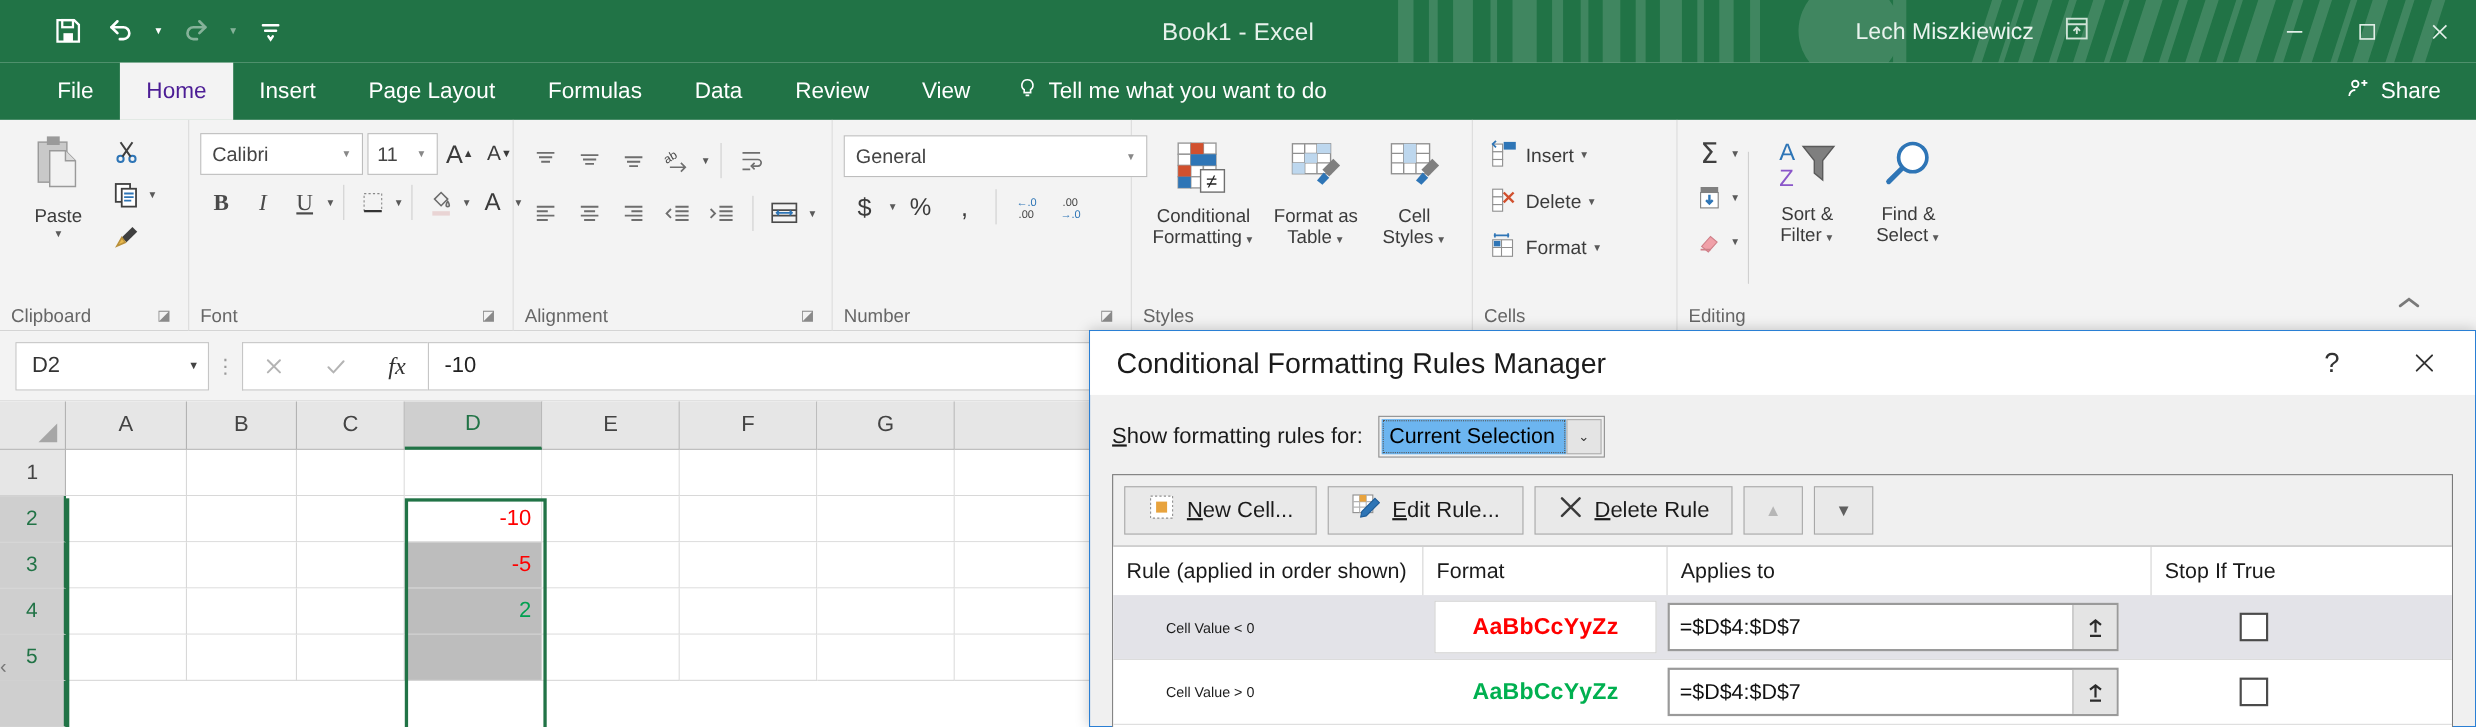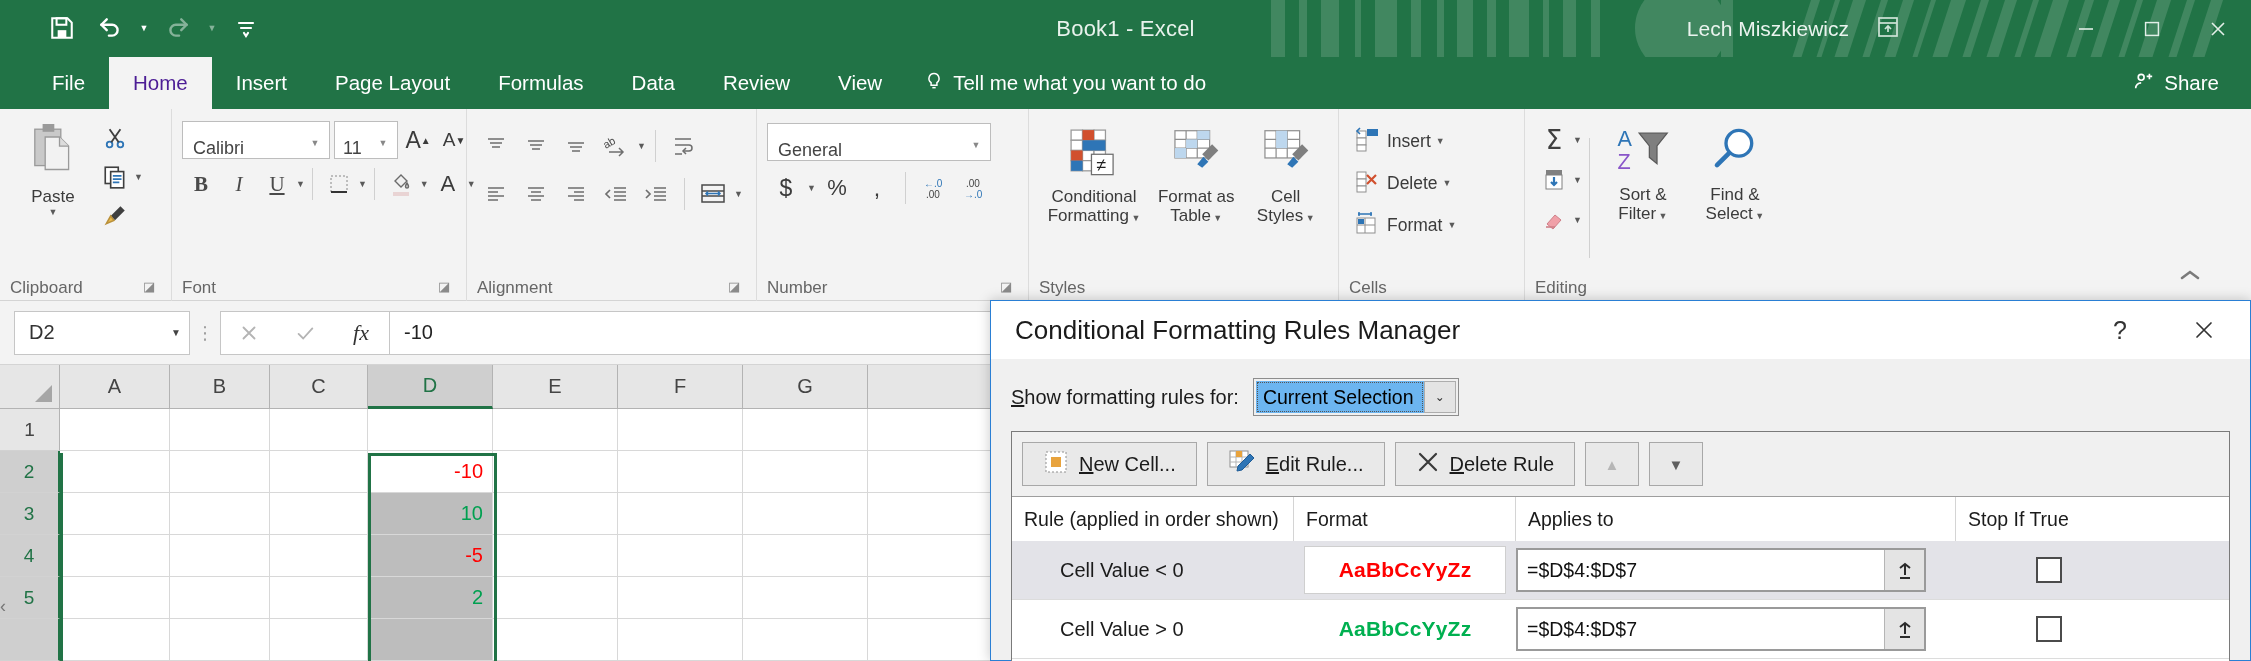--- a/index.html
+++ b/index.html
@@ -101,21 +101,21 @@
     display: flex; align-items: center; gap: 5px; padding: 3px 5px;
     color: #3b3b3b; font-size: 17.5px; height: 40px;
   }
   .icon-btn {
     display: flex; align-items: center; justify-content: center;
     width: 38px; height: 38px; color: #4a4a4a;
   }
   .caret-s { font-size: 9px; color: #5a5a5a; line-height: 1; }
   .combo {
     height: 38px; border: 1px solid #bdbdbd; background: #fff;
-    display: flex; padding: 16px 4px 0 10px;
+    display: flex; align-items: center; padding: 0 4px 0 10px;
     font-size: 18px; color: #444;
   }
   .combo .cval { flex: 1; white-space: nowrap; overflow: hidden; }
   .combo .cdrop { width: 20px; text-align: center; color: #888; font-size: 9px; }
   .sep-v { width: 1px; height: 32px; background: #d0d0d0; margin: 0 7px; align-self: center; }
   .row-flex { display: flex; align-items: center; }
 
   
   .formulabar {
     position: absolute; left: 0; top: 301px; width: 2251px; height: 64px;
@@ -240,21 +240,21 @@
   .arrbtn.disabled { color: #b6b6b6; }
   .gridtable { background: #fff; border-top: 1px solid #9e9e9e; }
   .ghead { display: flex; height: 44px; background: #fff; }
   .gh {
     display: flex; align-items: center; padding-left: 12px;
     font-size: 19.5px; color: #1b1b1b; border-right: 1px solid #d4d4d4;
   }
   .grow2 { display: flex; height: 58px; align-items: center; }
   .grow2.alt { background: #e3e3e8; }
   .gc { display: flex; align-items: center; height: 58px; }
-  .gc.c-rule { padding-left: 48px; font-size: 20px; color: #1b1b1b; }
+  .gc.c-rule { padding-left: 48px; font-size: 13px; color: #1b1b1b; }
   .fmt-swatch {
     height: 48px; background: #fff; border: 1px solid #cfcfcf;
     display: flex; align-items: center; justify-content: center;
     font-size: 21px; font-weight: 600; letter-spacing: .2px;
   }
   .applies {
     height: 44px; background: #fff; border: 2px solid #9a9a9a;
     display: flex; align-items: stretch; font-size: 19.5px; color: #111;
   }
   .applies .av { flex: 1; display: flex; align-items: center; padding-left: 9px; }
@@ -572,21 +572,21 @@
           </div>
         </div>
         <div class="rgroup-label">
           <span>Alignment</span>
           <span class="dialog-launcher">◪</span>
         </div>
       </div>
 
       <div class="rgroup" style="width:272px">
         <div class="rgroup-body" style="flex-direction:column;gap:8px;padding-top:6px">
-          <div class="combo" style="width:224px">
+          <div class="combo" style="width:276px">
             <span class="cval">General</span>
             <span class="cdrop">▼</span>
           </div>
           <div class="row-flex" style="gap:2px">
             <div class="icon-btn" style="font-size:23px;color:#3b3b3b">$</div>
             <span class="caret-s">▼</span>
             <div class="icon-btn" style="font-size:22px;color:#3b3b3b">%</div>
             <div class="icon-btn" style="font-size:23px;color:#3b3b3b">,</div>
             <div class="sep-v"></div>
             <div class="icon-btn">
@@ -857,30 +857,20 @@
         <div class="gcell" style="width:110px"></div>
         <div class="gcell" style="width:100px"></div>
         <div class="gcell" style="width:98px"></div>
         <div class="gcell" style="width:125px;color:#ff0000">-10</div>
         <div class="gcell" style="width:125px"></div>
         <div class="gcell" style="width:125px"></div>
         <div class="gcell" style="width:125px"></div>
         <div class="gcell" style="width:360px"></div>
       </div>
 
-      <div class="grow">
-        <div class="gcell" style="width:110px"></div>
-        <div class="gcell" style="width:100px"></div>
-        <div class="gcell" style="width:98px"></div>
-        <div class="gcell sel" style="width:125px;color:#00a050">10</div>
-        <div class="gcell" style="width:125px"></div>
-        <div class="gcell" style="width:125px"></div>
-        <div class="gcell" style="width:125px"></div>
-        <div class="gcell" style="width:360px"></div>
-      </div>
 
       <div class="grow">
         <div class="gcell" style="width:110px"></div>
         <div class="gcell" style="width:100px"></div>
         <div class="gcell" style="width:98px"></div>
         <div class="gcell sel" style="width:125px;color:#ff0000">-5</div>
         <div class="gcell" style="width:125px"></div>
         <div class="gcell" style="width:125px"></div>
         <div class="gcell" style="width:125px"></div>
         <div class="gcell" style="width:360px"></div>

